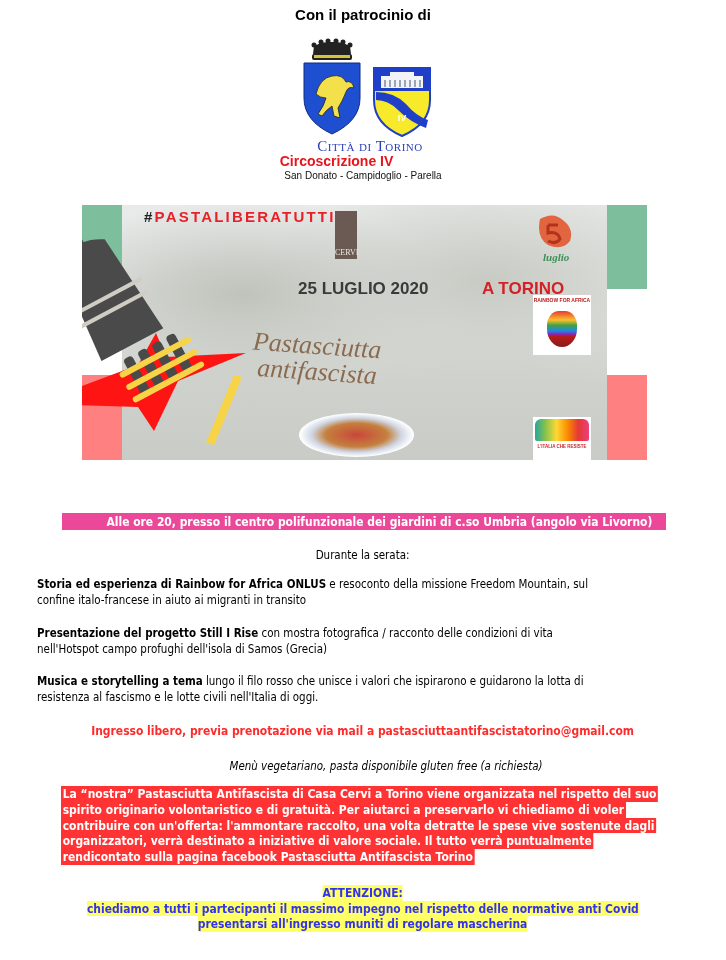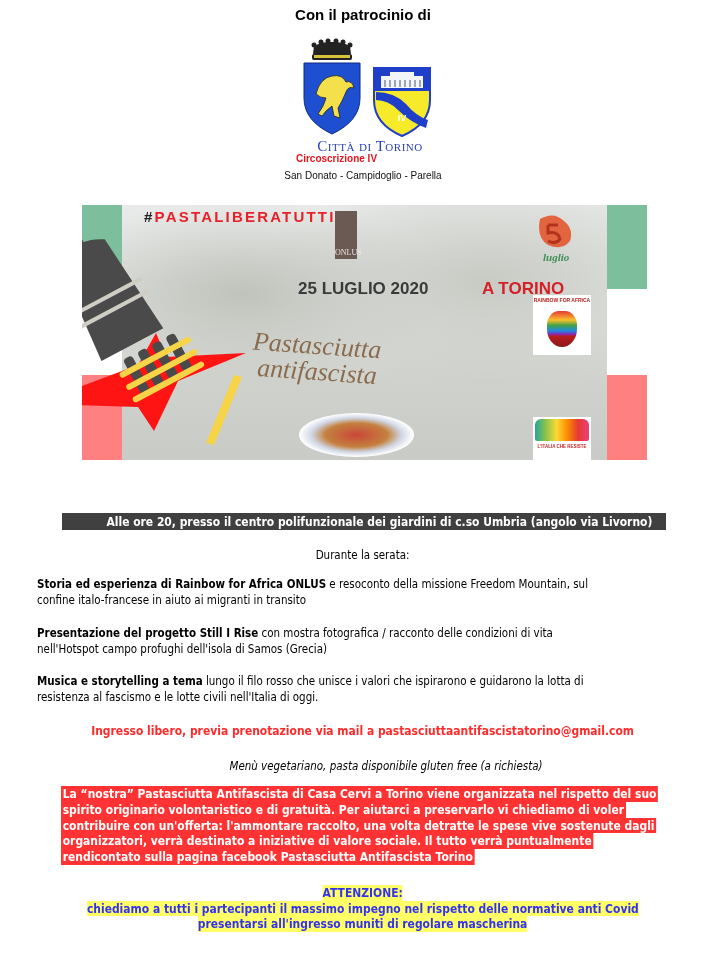--- a/index.html
+++ b/index.html
@@ -15,21 +15,21 @@
       left: 0; width: 726px; top: 6px; text-align: center;
       font-family: "Liberation Sans", sans-serif; font-weight: bold; font-size: 15px;
     }
     .crest-wrap { left: 298px; top: 36px; width: 140px; height: 105px; }
     .city-name {
       left: 0; width: 726px; top: 138px; text-align: center;
       font-family: "Liberation Serif", serif; font-size: 15px; color: #2a3fb8; letter-spacing: 0.5px;
     }
     .circ {
       left: 0; width: 673px; top: 153px; text-align: center;
-      font-family: "Liberation Sans", sans-serif; font-weight: bold; font-size: 10px; color: #e8141c;
+      font-family: "Liberation Sans", sans-serif; font-weight: bold; font-size: 14px; color: #e8141c;
     }
     .quartieri {
       left: 0; width: 726px; top: 170px; text-align: center;
       font-family: "Liberation Sans", sans-serif; font-size: 10px; color: #111;
     }
 
     
     .banner { left: 82px; top: 205px; width: 565px; height: 255px; overflow: hidden; background: #bef264; }
     .flag-l, .flag-r { position: absolute; top: 0; width: 40px; height: 255px; }
     .flag-l { left: 0; }
@@ -99,21 +99,21 @@
     .hands-logo .hands-txt {
       position: absolute; left: 0; top: 27px; width: 58px; text-align: center;
       font-family: "Liberation Sans", sans-serif; font-size: 4.5px; font-weight: bold; color: #c62828;
     }
     .mic-svg { position: absolute; left: -44px; top: 0; }
 
     
     .t { font-family: "DejaVu Sans", sans-serif; font-size: 12px; line-height: 16px; }
 
     .loc-banner {
-      left: 62px; top: 513px; width: 604px; height: 17px; background: #404040; color: #fff;
+      left: 62px; top: 513px; width: 604px; height: 17px; background: #ec4899; color: #fff;
       font-family: "DejaVu Sans", sans-serif; font-weight: bold; font-size: 12.5px; line-height: 17px; text-align: center;
       overflow: hidden;
     }
     .loc-banner span { display: inline-block; transform: scaleX(0.86); transform-origin: center; white-space: nowrap; }
 
     .durante { left: 0; width: 726px; top: 547px; text-align: center; }
     .durante span { display: inline-block; transform: scaleX(0.86); }
 
     .para { left: 37px; width: 680px; }
     .para .ln { display: block; white-space: nowrap; transform: scaleX(0.86); transform-origin: left top; }
@@ -230,21 +230,21 @@
       <rect x="86" y="150" width="80" height="6" rx="3" fill="#f7d447"></rect>
       <rect x="86" y="164" width="80" height="6" rx="3" fill="#f7d447"></rect>
       <rect x="86" y="178" width="80" height="6" rx="3" fill="#f7d447"></rect>
     </g>
     <path d="M196 170 L204 172 L176 240 L168 238 Z" fill="#f7d447"></path>
   </svg>
 
   <div class="hashtag"><span class="hash">#</span><span>PASTALIBERATUTTI</span></div>
 
   <div class="cervi-logo">
-      <span>ONLUS</span>
+      <span>CERVI</span>
     </div>
 
   <svg style="position:absolute; left:452px; top:8px;" width="44" height="40" viewBox="0 0 44 40">
     <path d="M6 6 Q20 -2 30 8 Q40 16 36 28 Q28 38 14 32 Q2 24 6 6 Z" fill="#e2582f" opacity="0.9"></path>
     <path d="M14 12 L24 12 M14 12 L14 20 Q24 18 26 26 Q22 32 14 28" stroke="#b3321b" stroke-width="3" fill="none"></path>
   </svg>
   <div class="luglio">luglio</div>
 
   <div class="date">25 LUGLIO 2020</div>
   <div class="city">A TORINO</div>

